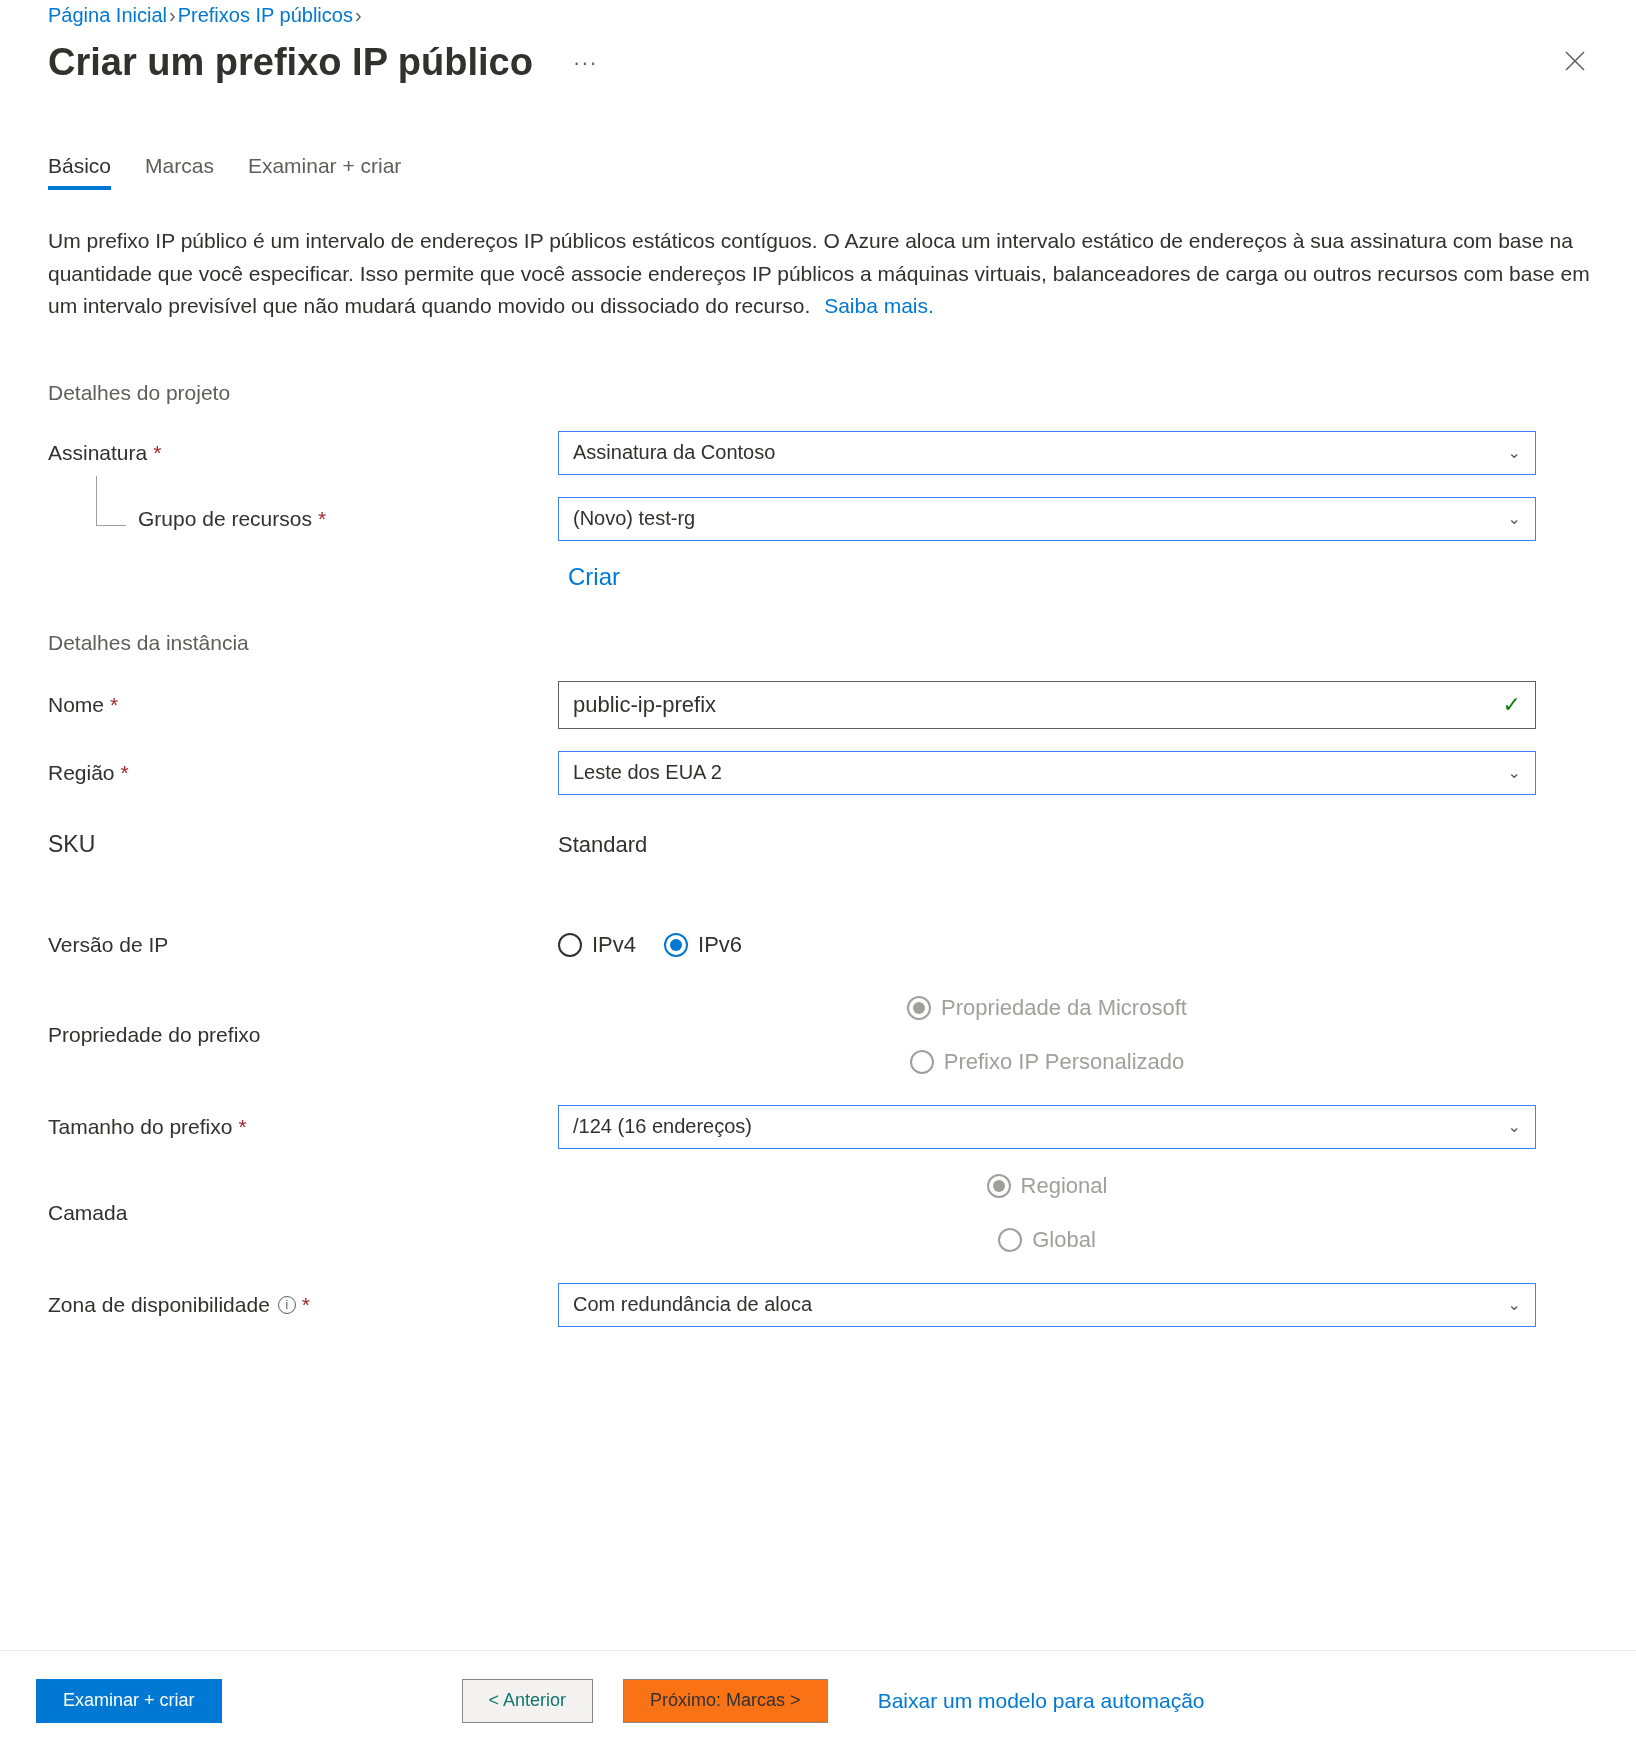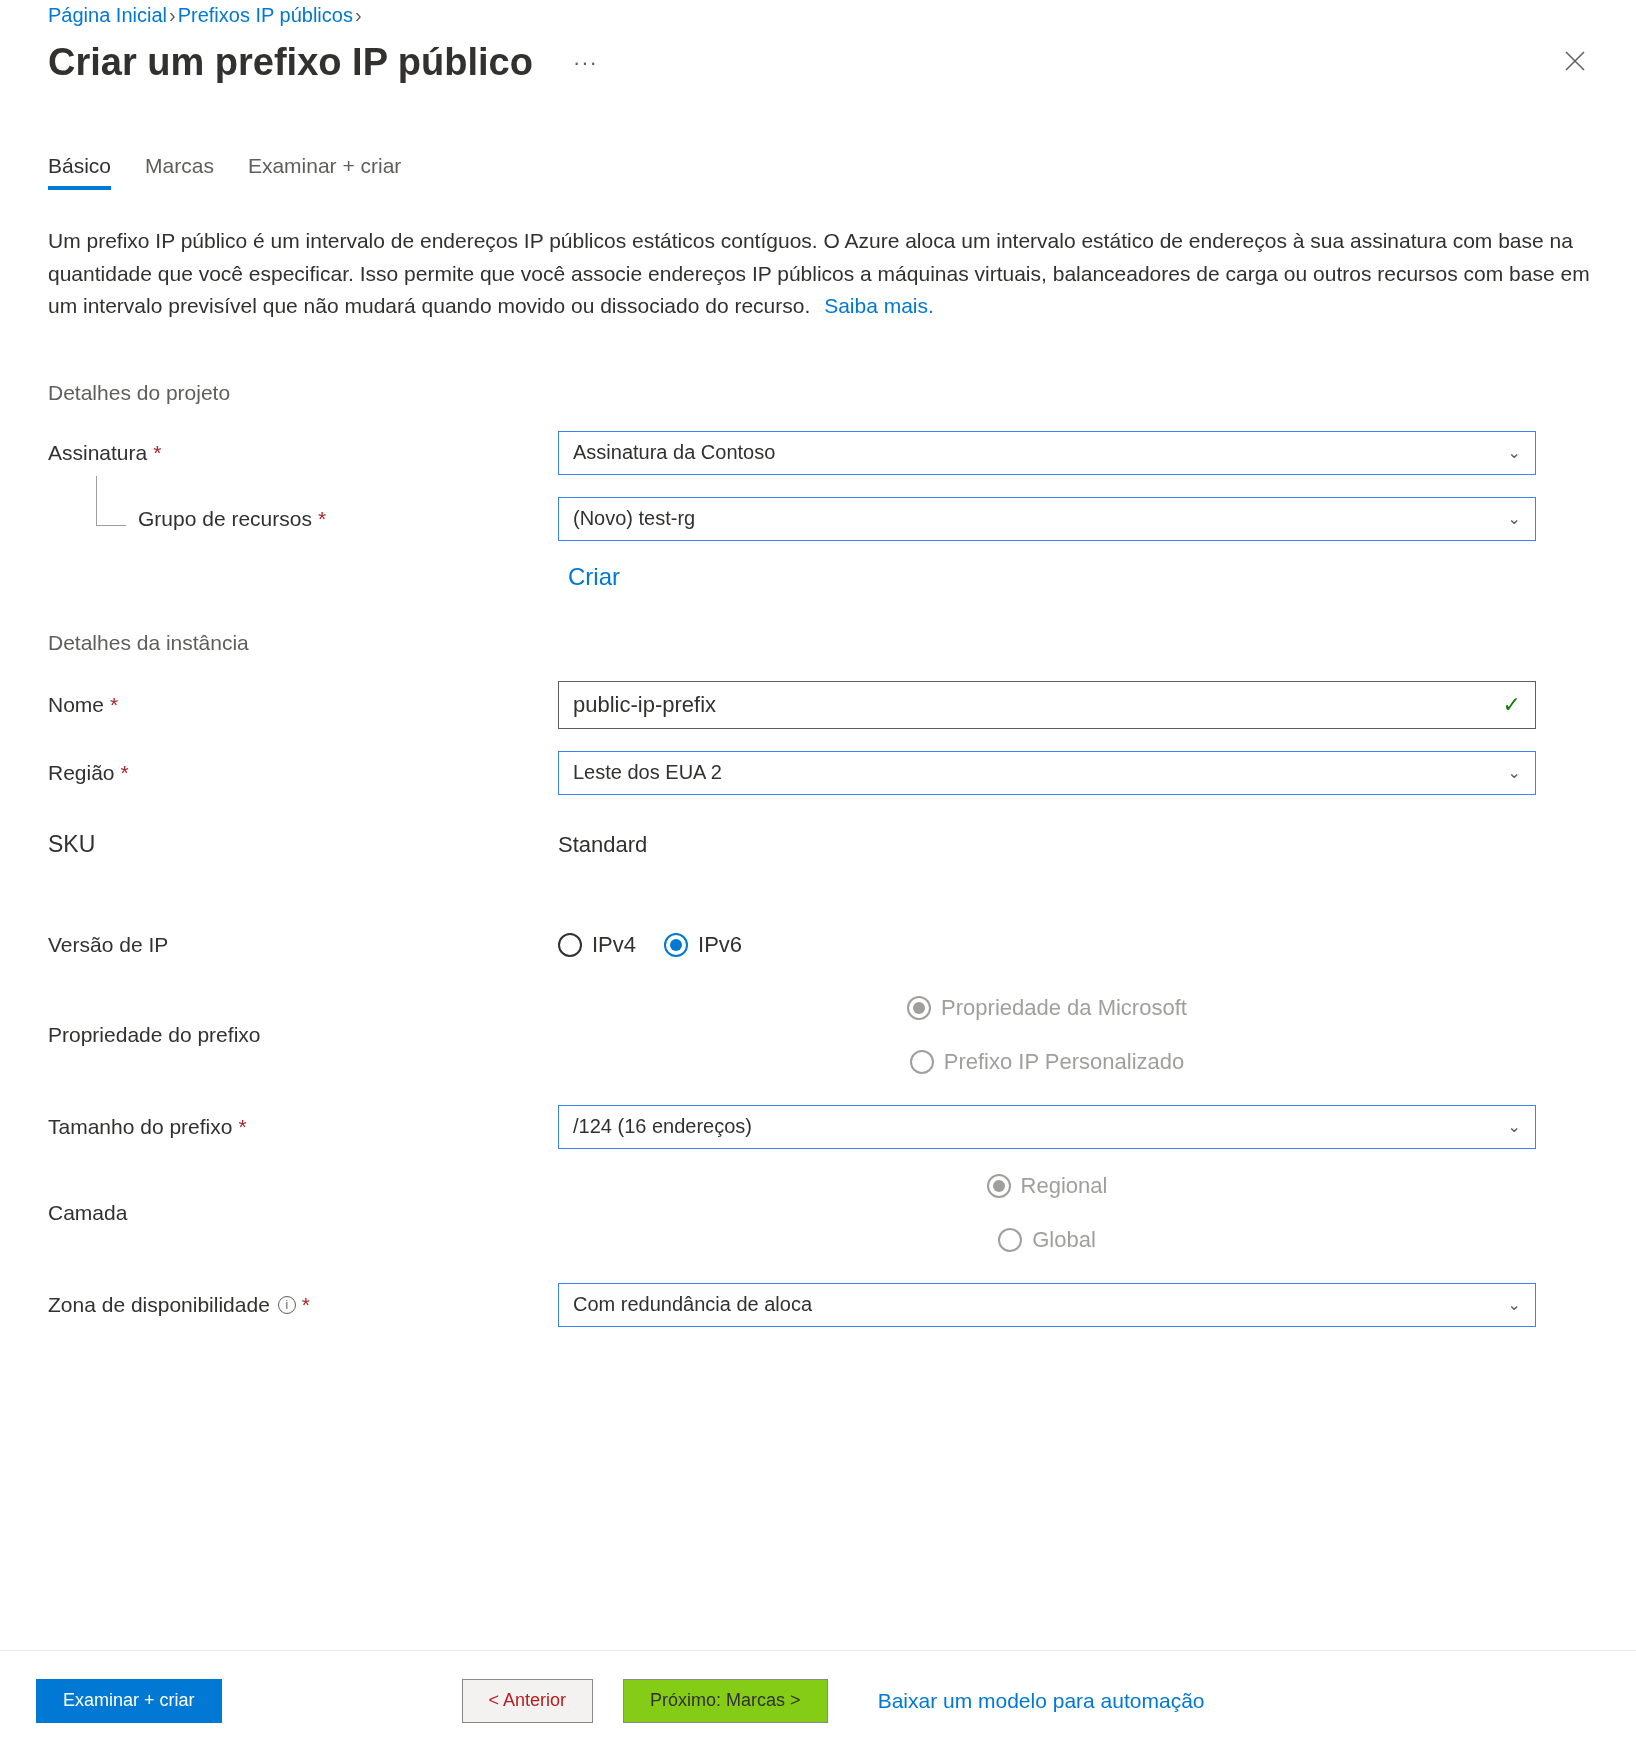--- a/index.html
+++ b/index.html
@@ -217,35 +217,35 @@
       display: flex;
       align-items: center;
       padding: 0 36px;
       gap: 30px;
       background: #fff;
     }
     .btn {
       height: 44px;
       padding: 0 26px;
       border: 1px solid #8a8886;
-      background: #84cc16;
+      background: #f97316;
       font-size: 18px;
       display: flex;
       align-items: center;
       cursor: pointer;
       color: #323130;
     }
     .btn.primary {
       background: #0078d4;
       border-color: #0078d4;
       color: #fff;
     }
     .btn.disabled {
       background: #f3f2f1;
-      color: #b91c1c;
+      color: #0f766e;
       cursor: default;
     }
     .footer-spacer { width: 180px; }
     .footer-link {
       color: #0078d4;
       font-size: 21px;
       cursor: pointer;
       margin-left: 20px;
     }
   </style>

